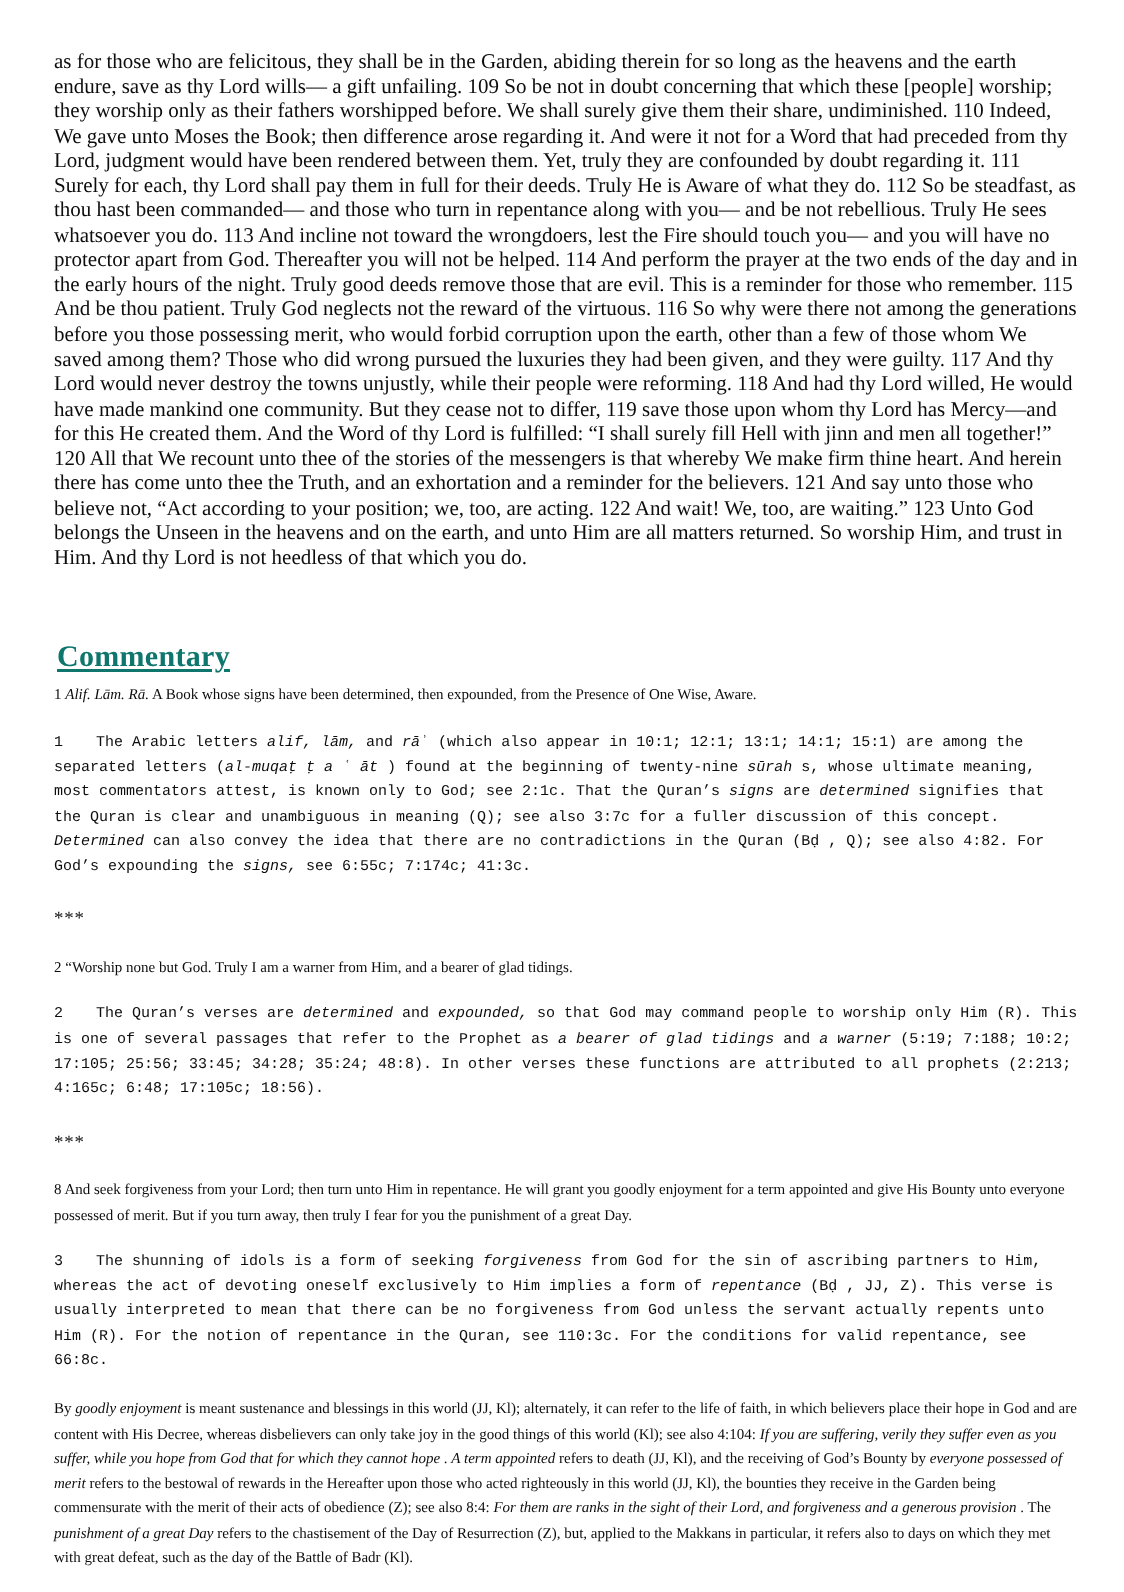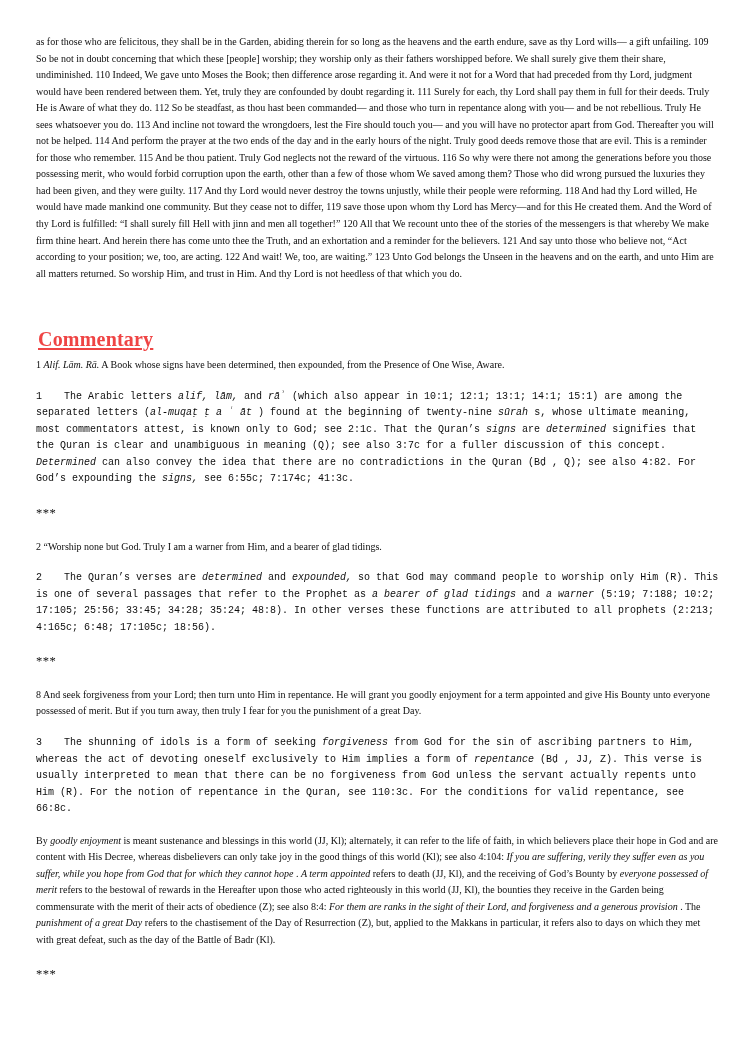--- a/index.html
+++ b/index.html
@@ -15,29 +15,29 @@
   .page {
     position: relative;
     width: 749px;
     height: 1061px;
     background: #ffffff;
     box-sizing: border-box;
     padding: 34px 30px 0 36px;
     overflow: hidden;
   }
   .scripture-block {
-    font-size: 10px;
+    font-size: 14px;
     line-height: 16.55px;
     margin: 0 0 0 0;
     text-align: left;
   }
   .commentary-heading {
     font-size: 20px;
     font-weight: bold;
-    color: #ef4444;
+    color: #0f766e;
     text-decoration: underline;
     text-underline-offset: 2px;
     margin: 24px 0 0 2px;
     letter-spacing: 0.01em;
     display: inline-block;
   }
   .heading-wrap {
     margin-top: 22px;
     margin-bottom: 6px;
   }

